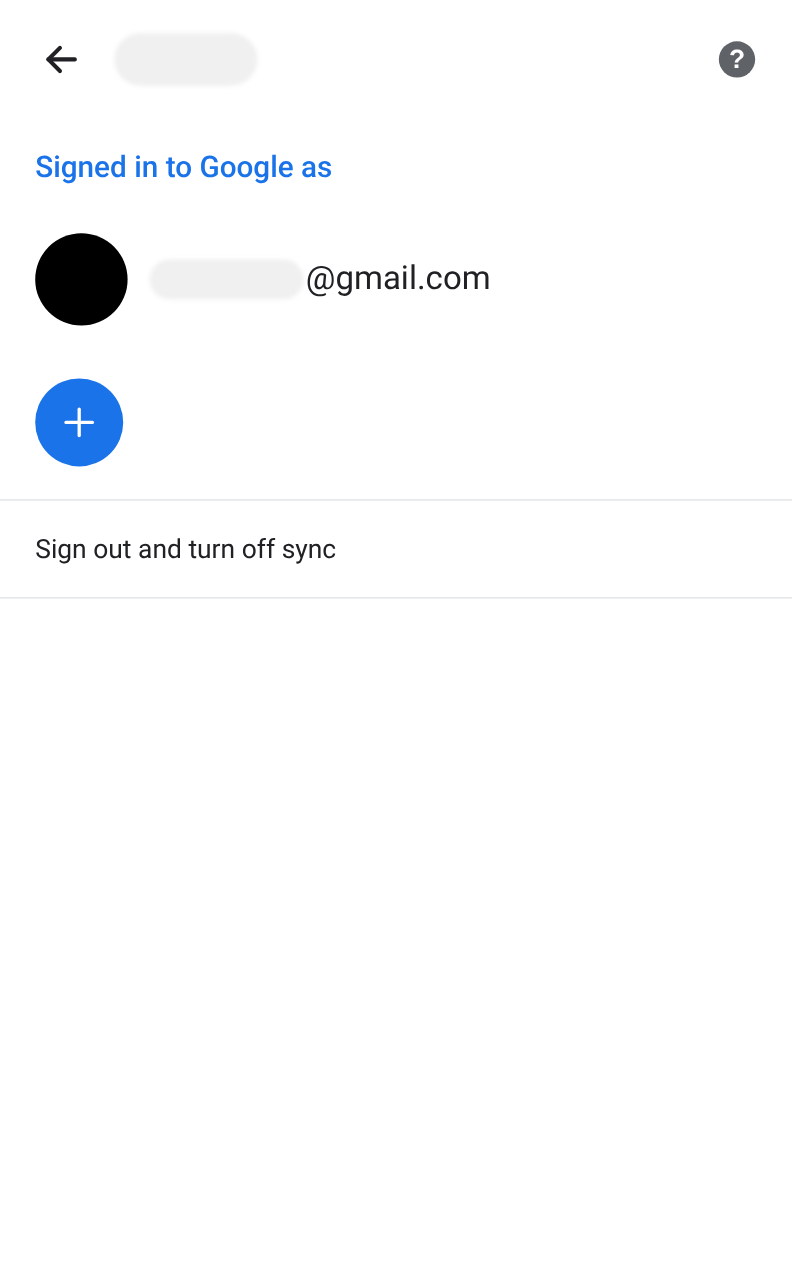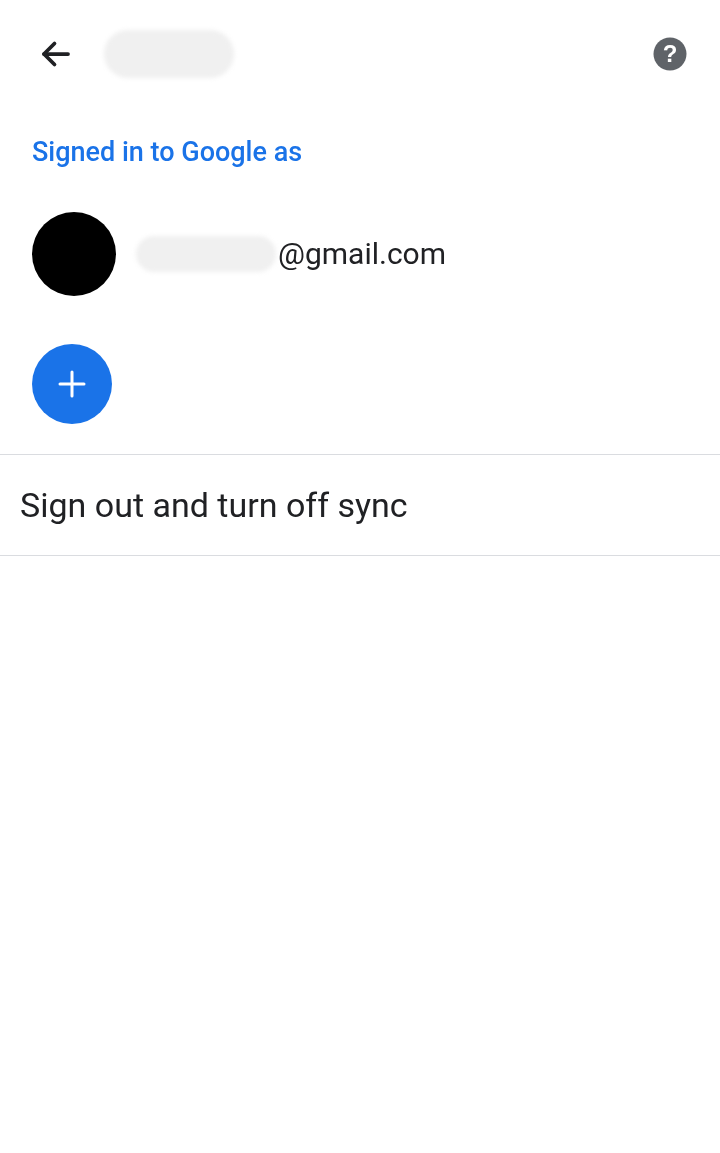--- a/index.html
+++ b/index.html
@@ -102,22 +102,22 @@
       margin-left: 32px;
       font-size: 30px;
       color: #202124;
     }
     .divider {
       height: 1px;
       background: #dadce0;
       width: 100%;
     }
     .sign-out-row {
-      padding: 30px 20px;
-      font-size: 34px;
+      padding: 30px 32px;
+      font-size: 24px;
       color: #202124;
       cursor: pointer;
     }
   </style>
 </head>
 <body>
 
 <div class="header">
   <div class="back-button">
     <svg width="36" height="36" viewBox="0 0 24 24" fill="none" stroke="#202124" stroke-width="2.5" stroke-linecap="round" stroke-linejoin="round">

